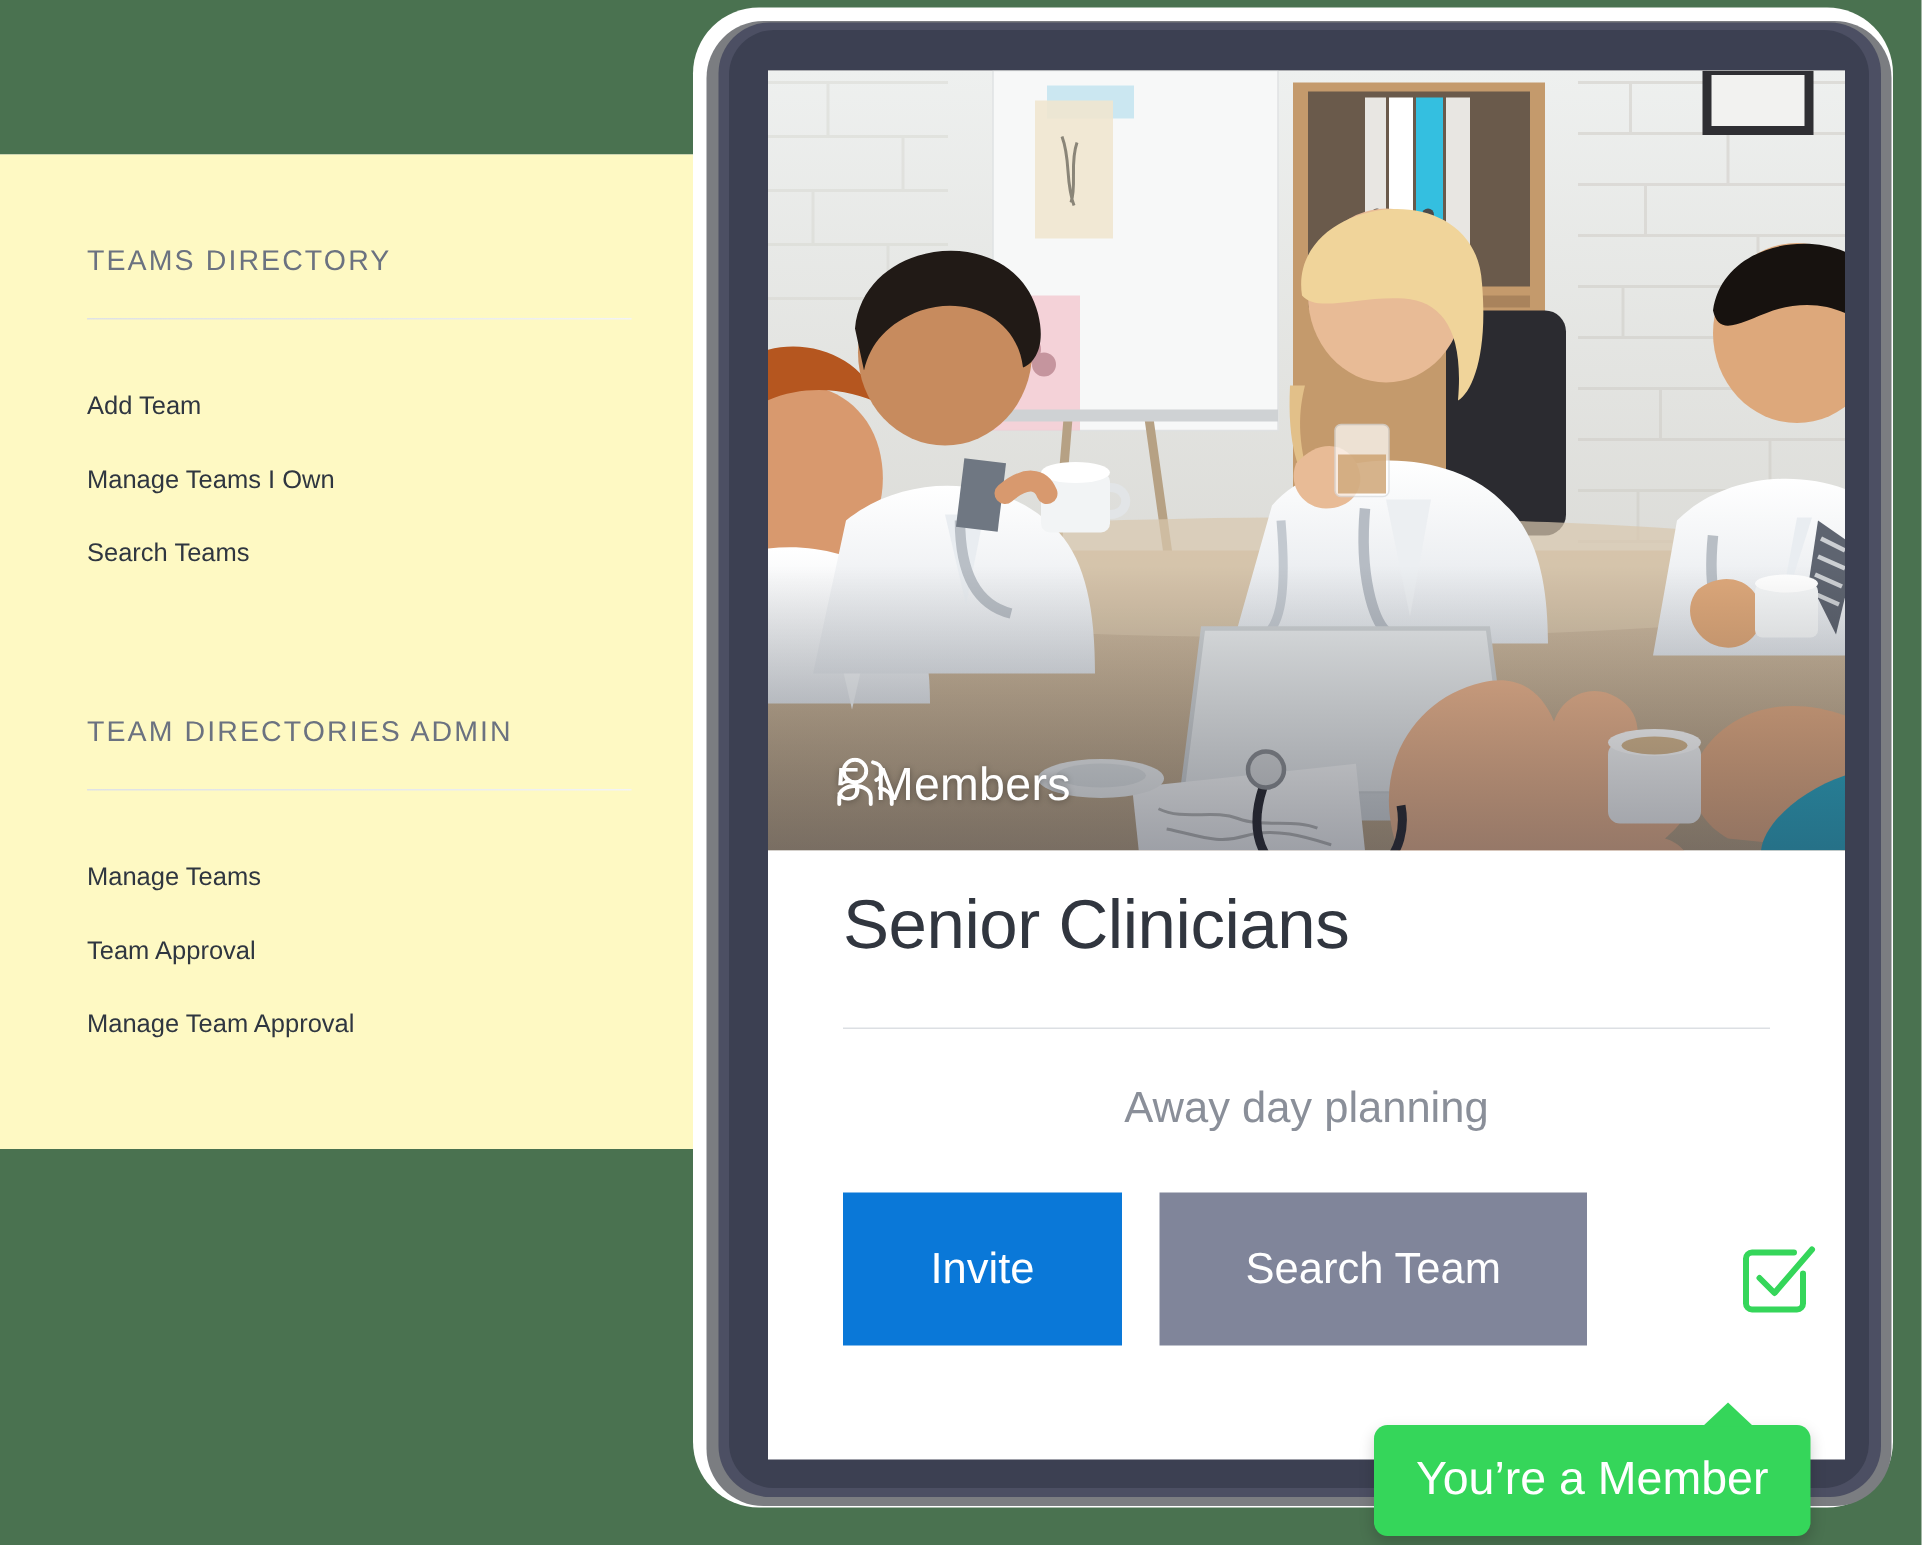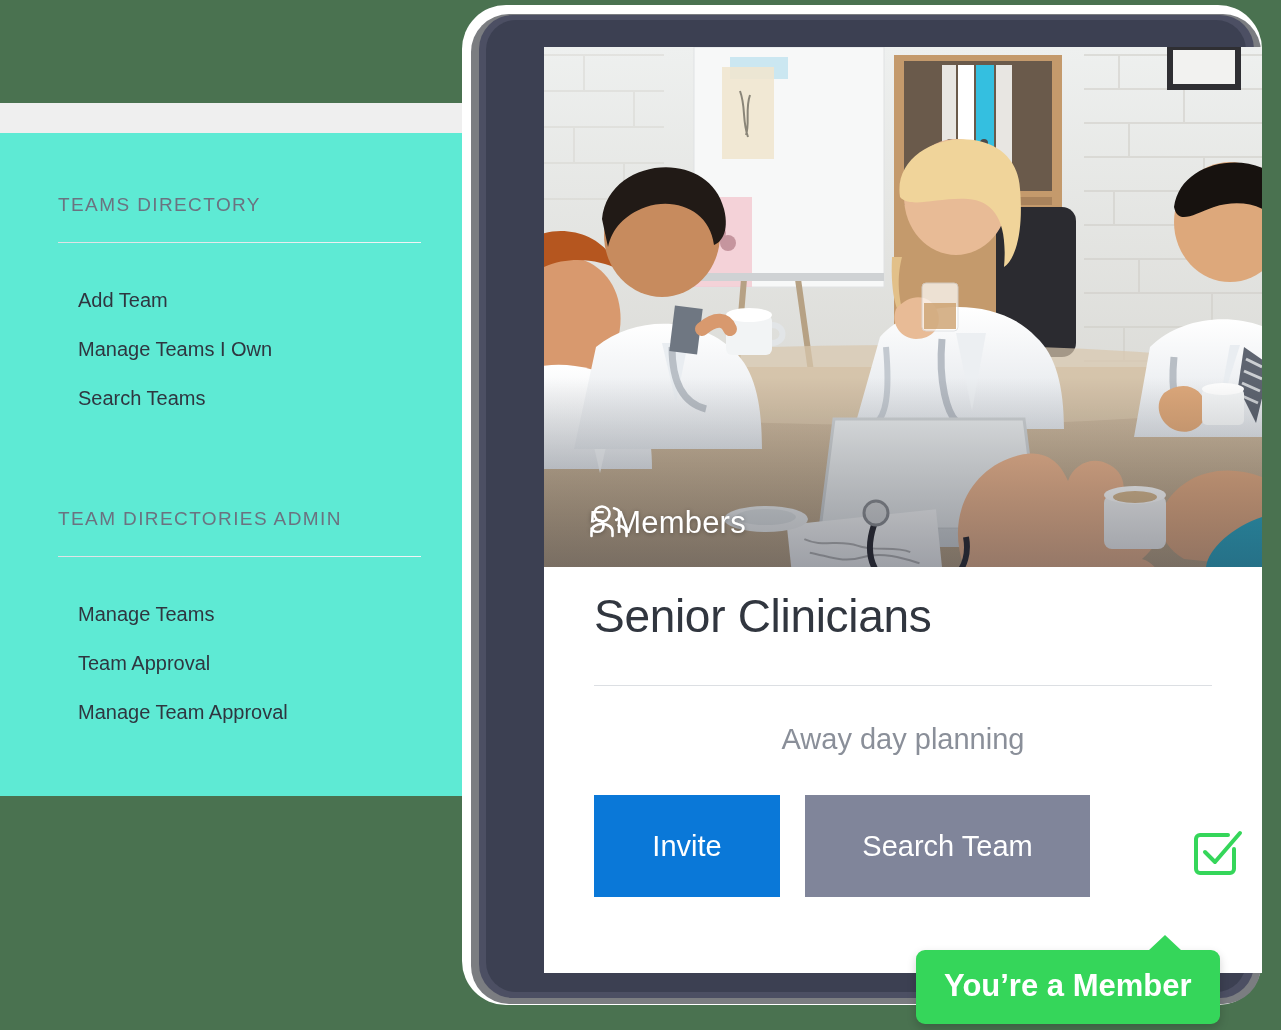--- a/index.html
+++ b/index.html
@@ -12,36 +12,35 @@
 
   
   #sidebar-shadow {
     position:absolute; left:0; top:103px;
     width:474px; height:663px;
     background:#efefef;
   }
   #sidebar-panel {
     position:absolute; left:0; top:103px;
     width:526px; height:663px;
-    background:#5eead4;
-    margin-top:30px;
+    background:#fef9c3;
   }
   .side-section { position:absolute; left:0; width:455px; }
   .side-heading {
     font-size:19px; letter-spacing:1.4px; color:#6b7280;
     font-weight:400; padding-left:58px; white-space:nowrap;
   }
   .side-rule {
     margin:26px 0 0 58px; width:363px; height:1px;
     background:linear-gradient(to right,#dfe2e5 0%,#e7eaed 55%,#f3f4f6 100%);
   }
   .side-links { margin-top:33px; }
   .side-link {
-    display:block; padding-left:78px;
-    font-size:20px; color:#2f3640; line-height:49px;
+    display:block; padding-left:58px;
+    font-size:17px; color:#2f3640; line-height:49px;
     text-decoration:none; white-space:nowrap; cursor:pointer;
   }
 
   
   #device {
     position:absolute; left:462px; top:5px;
     width:800px; height:1010px;
   }
   #device-outer-white {
     position:absolute; left:0; top:0; width:800px; height:1000px;
@@ -55,21 +54,21 @@
     position:absolute; left:17px; top:10px; width:775px; height:983px;
     background:#4c4f63; border-radius:34px;
   }
   #device-bezel-inner {
     position:absolute; left:24px; top:15px; width:760px; height:972px;
     background:#3c4052; border-radius:30px;
   }
   #screen {
     position:absolute; left:50px; top:42px;
     width:718px; height:926px;
-    background:#ffffff; overflow:hidden;margin-left:32px;
+    background:#ffffff; overflow:hidden;
   }
 
   
   #hero {
     position:relative; width:718px; height:520px; overflow:hidden;
     background:#c7c3bd;
   }
   #hero svg { position:absolute; left:0; top:0; }
   #members-badge {
     position:absolute; left:45px; bottom:26px;
@@ -103,21 +102,21 @@
   #member-check {
     position:absolute; right:18px; top:258px;
     width:54px; height:54px; cursor:pointer;
   }
 
   
   #tooltip {
     position:absolute; left:916px; top:950px;
     background:#35d65a; border-radius:9px;
     padding:18px 28px 20px 28px;
-    color:#ffffff; font-size:31px; font-weight:700;
+    color:#ffffff; font-size:31px; font-weight:400;
     box-shadow:0 4px 10px rgba(0,0,0,.18);
     z-index:40; white-space:nowrap;
   }
   #tooltip-arrow {
     position:absolute; right:38px; top:-15px;
     width:0; height:0;
     border-left:17px solid transparent;
     border-right:17px solid transparent;
     border-bottom:16px solid #35d65a;
   }

